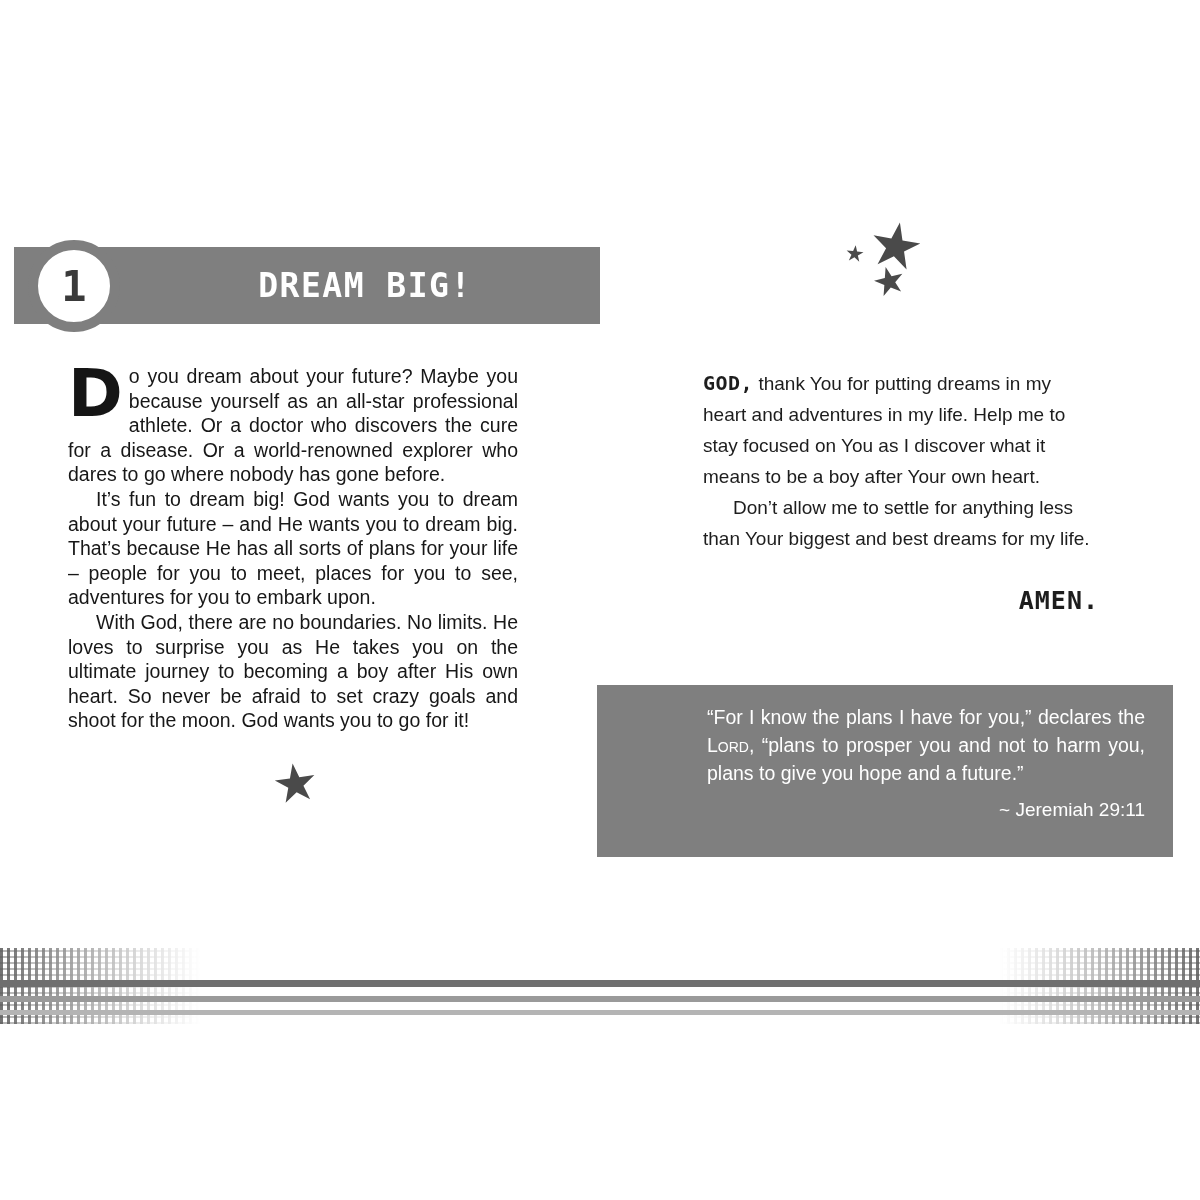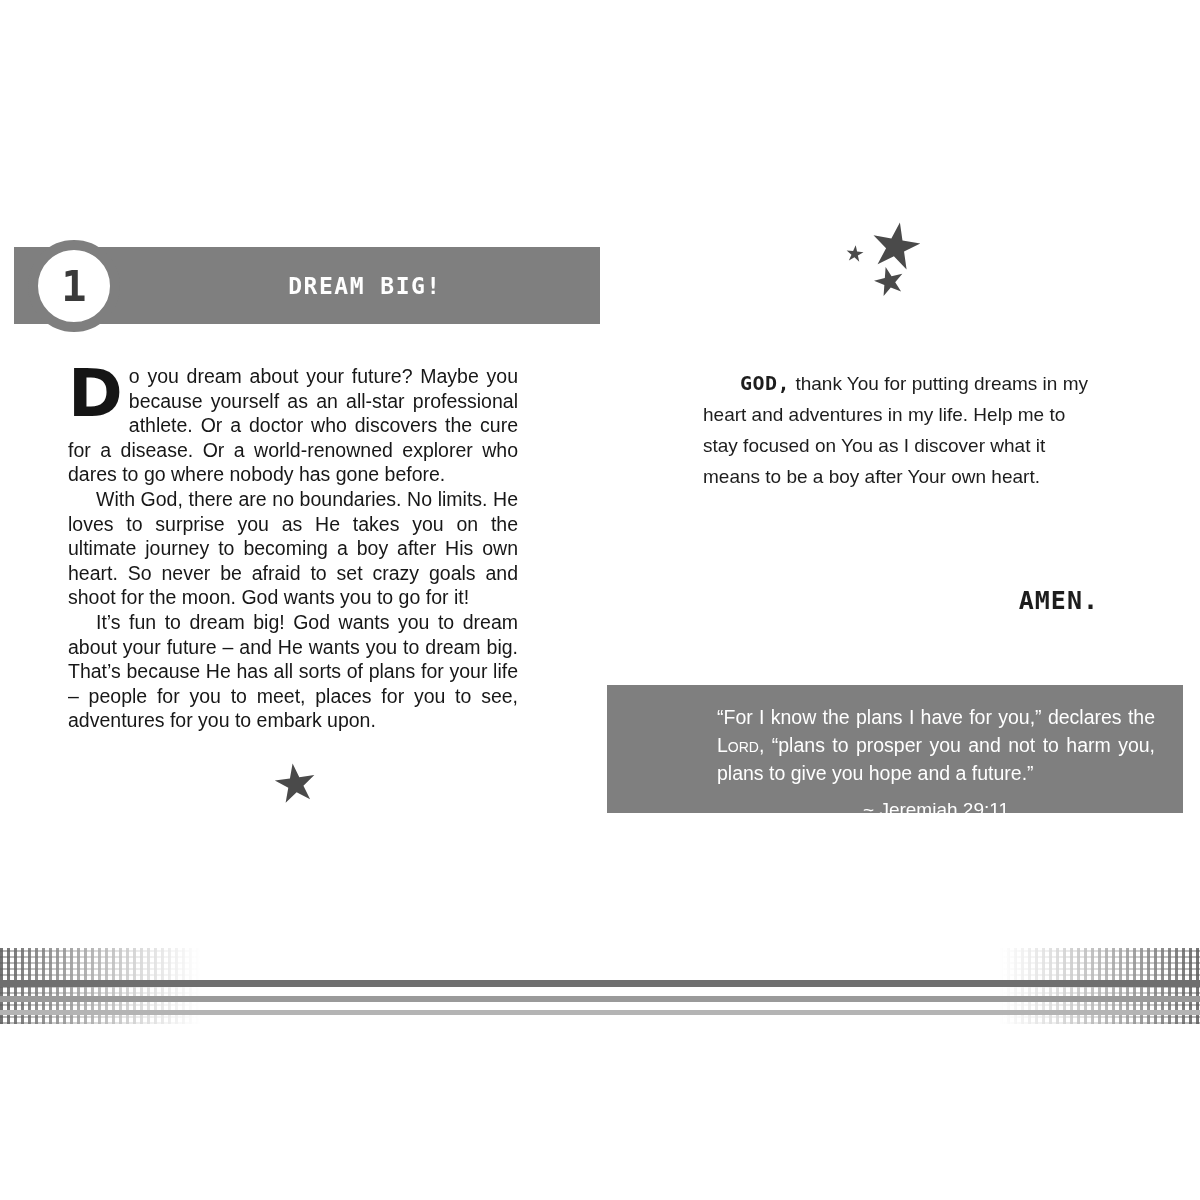--- a/index.html
+++ b/index.html
@@ -55,21 +55,21 @@
     position: absolute;
     left: 130px;
     top: 247px;
     width: 470px;
     height: 77px;
     display: flex;
     align-items: center;
     justify-content: center;
     color: #ffffff;
     font-family: "DejaVu Sans Mono", monospace;
-    font-size: 23px;
+    font-size: 33px;
     font-weight: bold;
     letter-spacing: 1.5px;
     text-transform: uppercase;
   }
 
   
   #left-column {
     position: absolute;
     left: 68px;
     top: 364px;
@@ -143,62 +143,60 @@
     margin: 0;
   }
   .prayer-par + .prayer-par {
     text-indent: 30px;
   }
   .lead-word {
     font-family: "DejaVu Sans Mono", monospace;
     font-weight: bold;
     font-size: 20px;
     letter-spacing: 0.5px;
-    margin-left: 37px;
   }
   #prayer-amen {
     position: absolute;
     left: 703px;
     top: 586px;
     width: 396px;
     text-align: right;
     font-family: "DejaVu Sans Mono", monospace;
     font-weight: bold;
     font-size: 25px;
     letter-spacing: 1px;
     color: #1d1d1d;
   }
 
   
   #scripture-box {
     position: absolute;
     left: 597px;
     top: 685px;
     width: 576px;
-    height: 128px;
+    height: 172px;
     background: #7f7f7f;
     box-sizing: border-box;
     padding: 18px 28px 10px 110px;
-    margin-left: 10px;
   }
   #scripture-text {
     font-family: "Liberation Sans", sans-serif;
     font-size: 19.5px;
     line-height: 28px;
     color: #ffffff;
     text-align: justify;
     margin: 0;
   }
   .smallcaps-lord {
     font-variant: small-caps;
     font-size: 19.5px;
   }
   #scripture-ref {
     margin-top: 12px;
-    text-align: center;
+    text-align: right;
     font-family: "Liberation Sans", sans-serif;
     font-size: 19px;
     color: #ffffff;
   }
 
   
   #footer-band {
     position: absolute;
     left: 0;
     top: 930px;
@@ -229,31 +227,32 @@
 </head>
 <body>
 
 <div id="chapter-header"></div>
 <div id="chapter-number-circle"></div>
 <div id="chapter-number">1</div>
 <div id="chapter-title">Dream Big!</div>
 
 <div id="left-column">
   <p class="body-par"><span id="dropcap">D</span><span>o you dream about your future? Maybe you because yourself as an all-star professional athlete. Or a doctor who discovers the cure for a disease. Or a world-renowned explorer who dares to go where nobody has gone before.</span></p>
+  <p class="body-par">It’s fun to dream big! God wants you to dream about your future – and He wants you to dream big. That’s because He has all sorts of plans for your life – people for you to meet, places for you to see, adventures for you to embark upon.</p>
   <p class="body-par">With God, there are no boundaries. No limits. He loves to surprise you as He takes you on the ultimate journey to becoming a boy after His own heart. So never be afraid to set crazy goals and shoot for the moon. God wants you to go for it!</p>
-  <p class="body-par">It’s fun to dream big! God wants you to dream about your future – and He wants you to dream big. That’s because He has all sorts of plans for your life – people for you to meet, places for you to see, adventures for you to embark upon.</p>
 </div>
 
 <div class="star-glyph" id="star-bottom-left">★</div>
 <div class="star-glyph" id="star-cluster-large">★</div>
 <div class="star-glyph" id="star-cluster-medium">★</div>
 <div class="star-glyph" id="star-cluster-small">★</div>
 
 <div id="prayer-block">
   <p class="prayer-par"><span class="lead-word">GOD,</span><span> thank You for putting dreams in my heart and adventures in my life. Help me to stay focused on You as I discover what it means to be a boy after Your own heart.</span></p>
+  <p class="prayer-par">Don’t allow me to settle for anything less than Your biggest and best dreams for my life.</p>
 </div>
 <div id="prayer-amen">AMEN.</div>
 
 <div id="scripture-box">
   <p id="scripture-text"><span>“For I know the plans I have for you,” declares the </span><span class="smallcaps-lord">Lord</span><span>, “plans to prosper you and not to harm you, plans to give you hope and a future.”</span></p>
   <div id="scripture-ref">~ Jeremiah 29:11</div>
 </div>
 
 <div id="footer-band">
   <div class="rough-edge" id="rough-left"></div>

